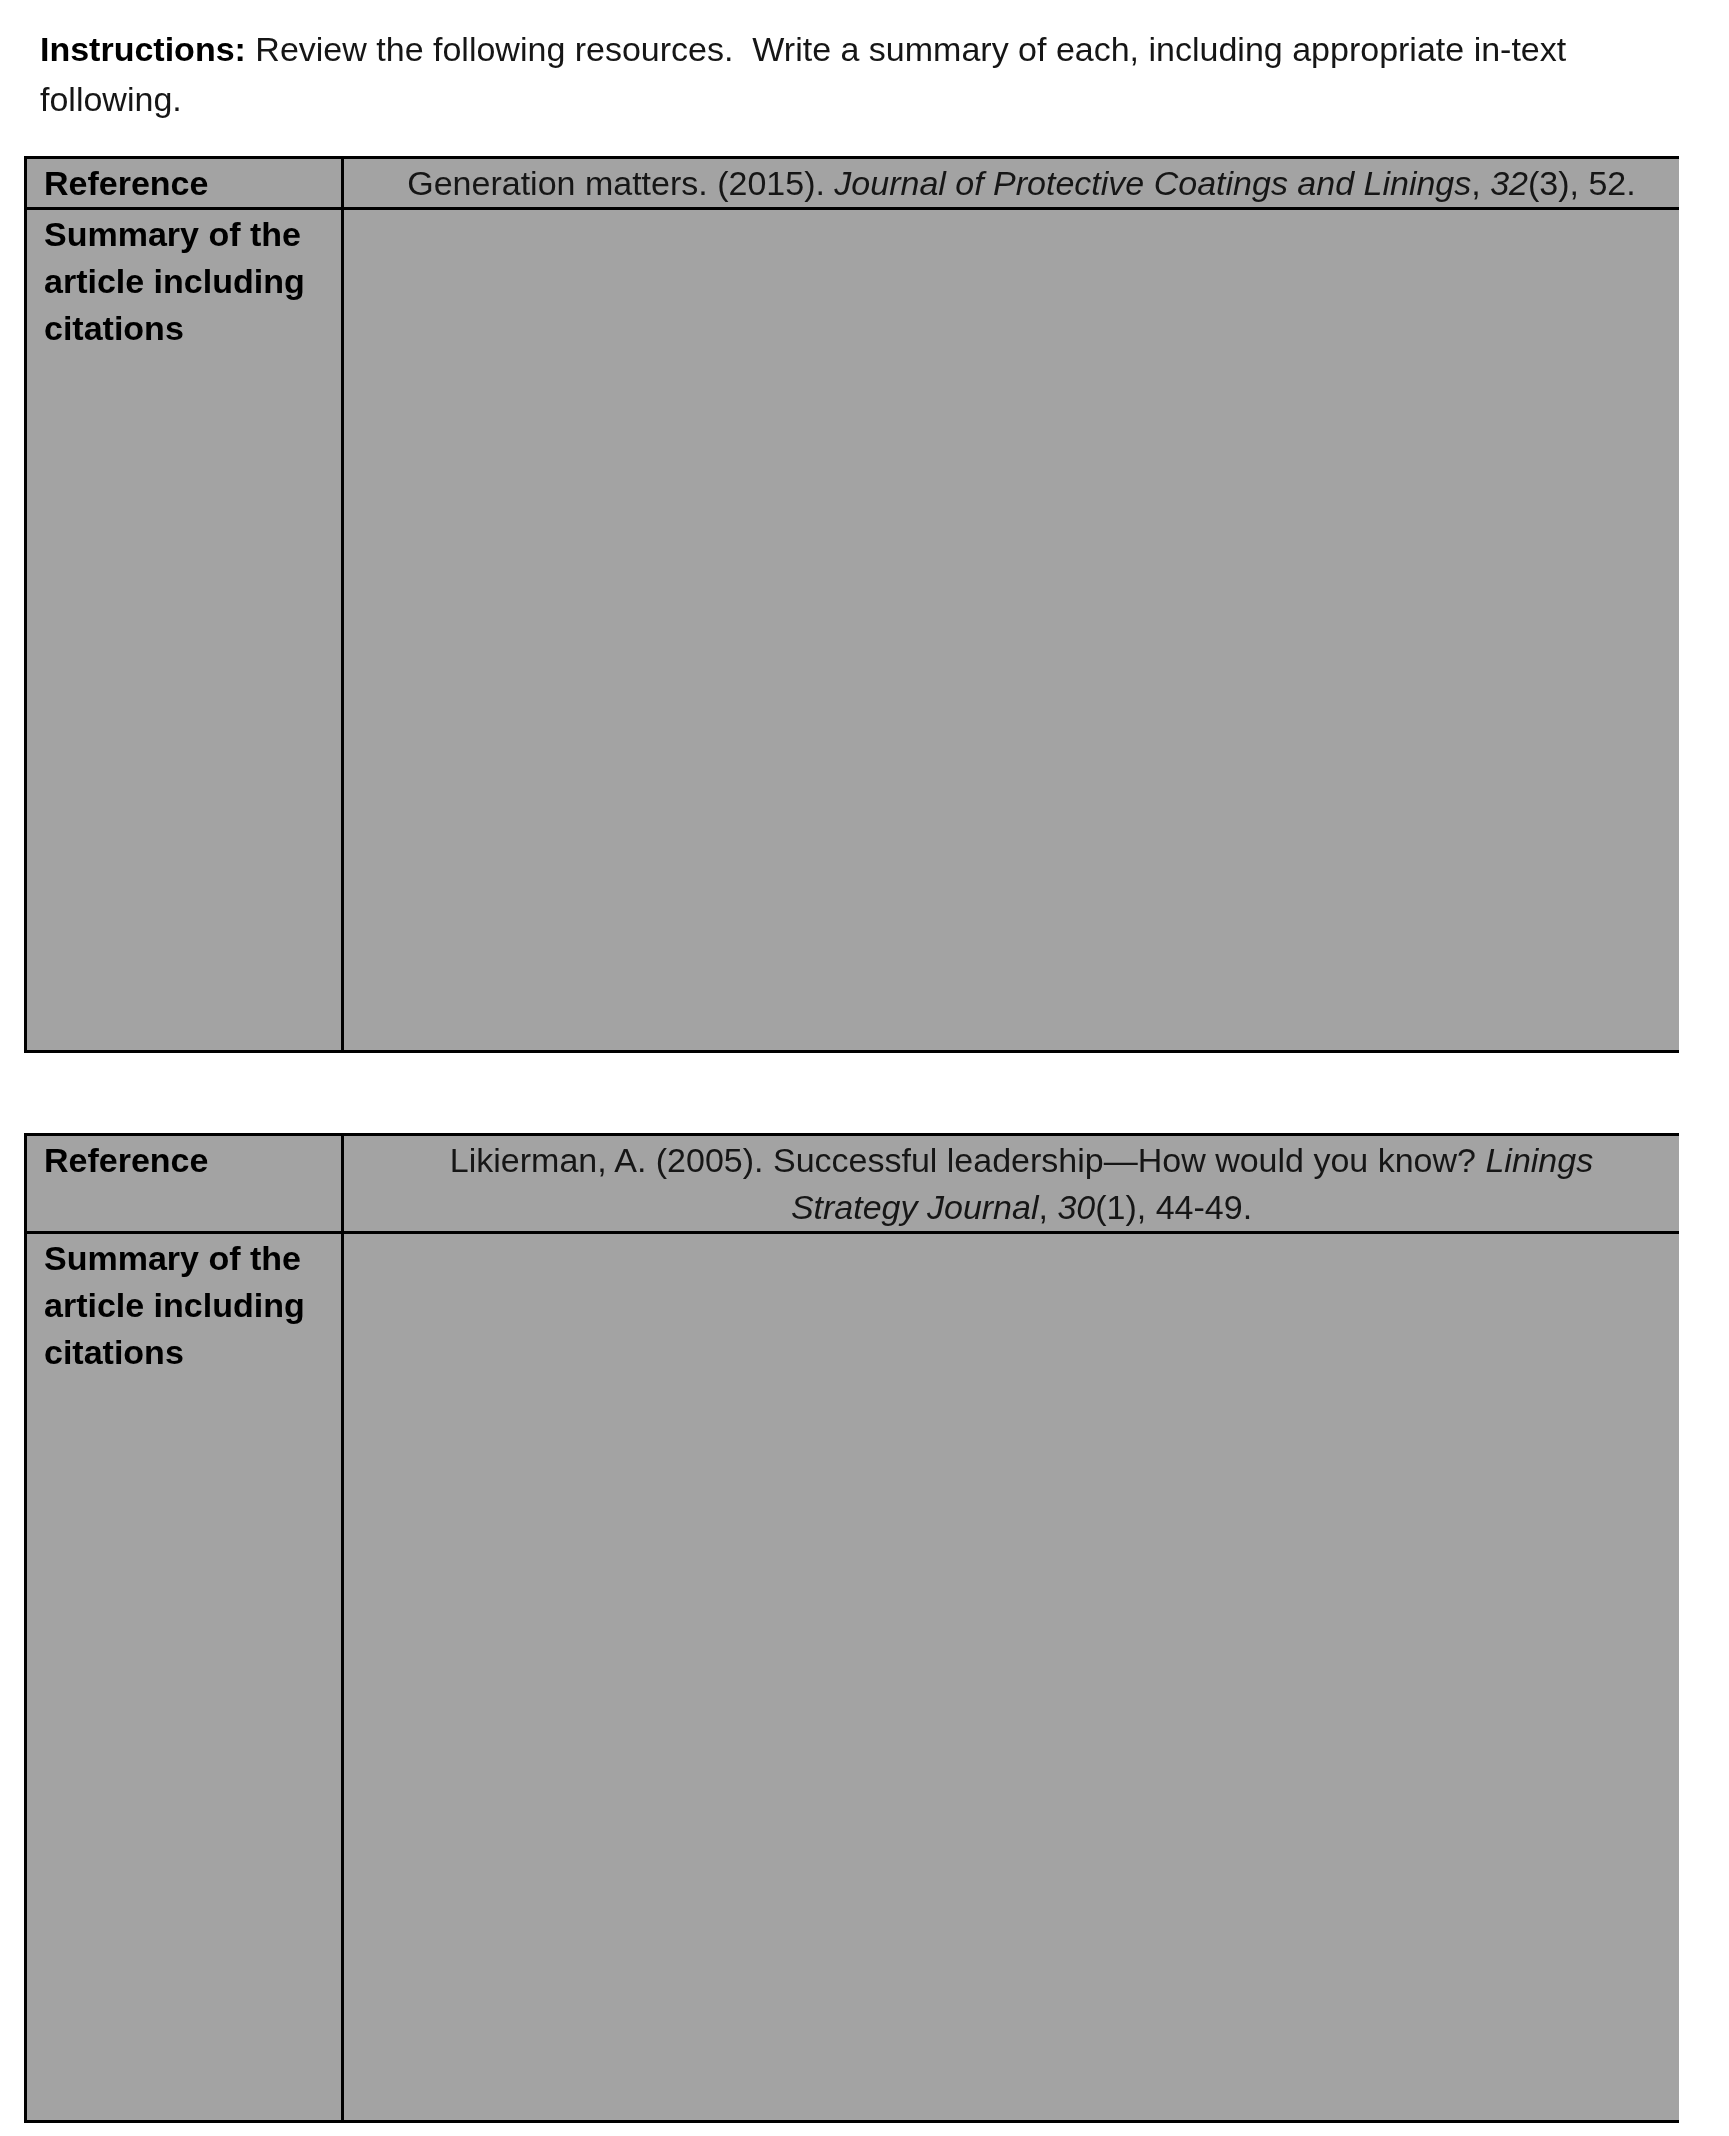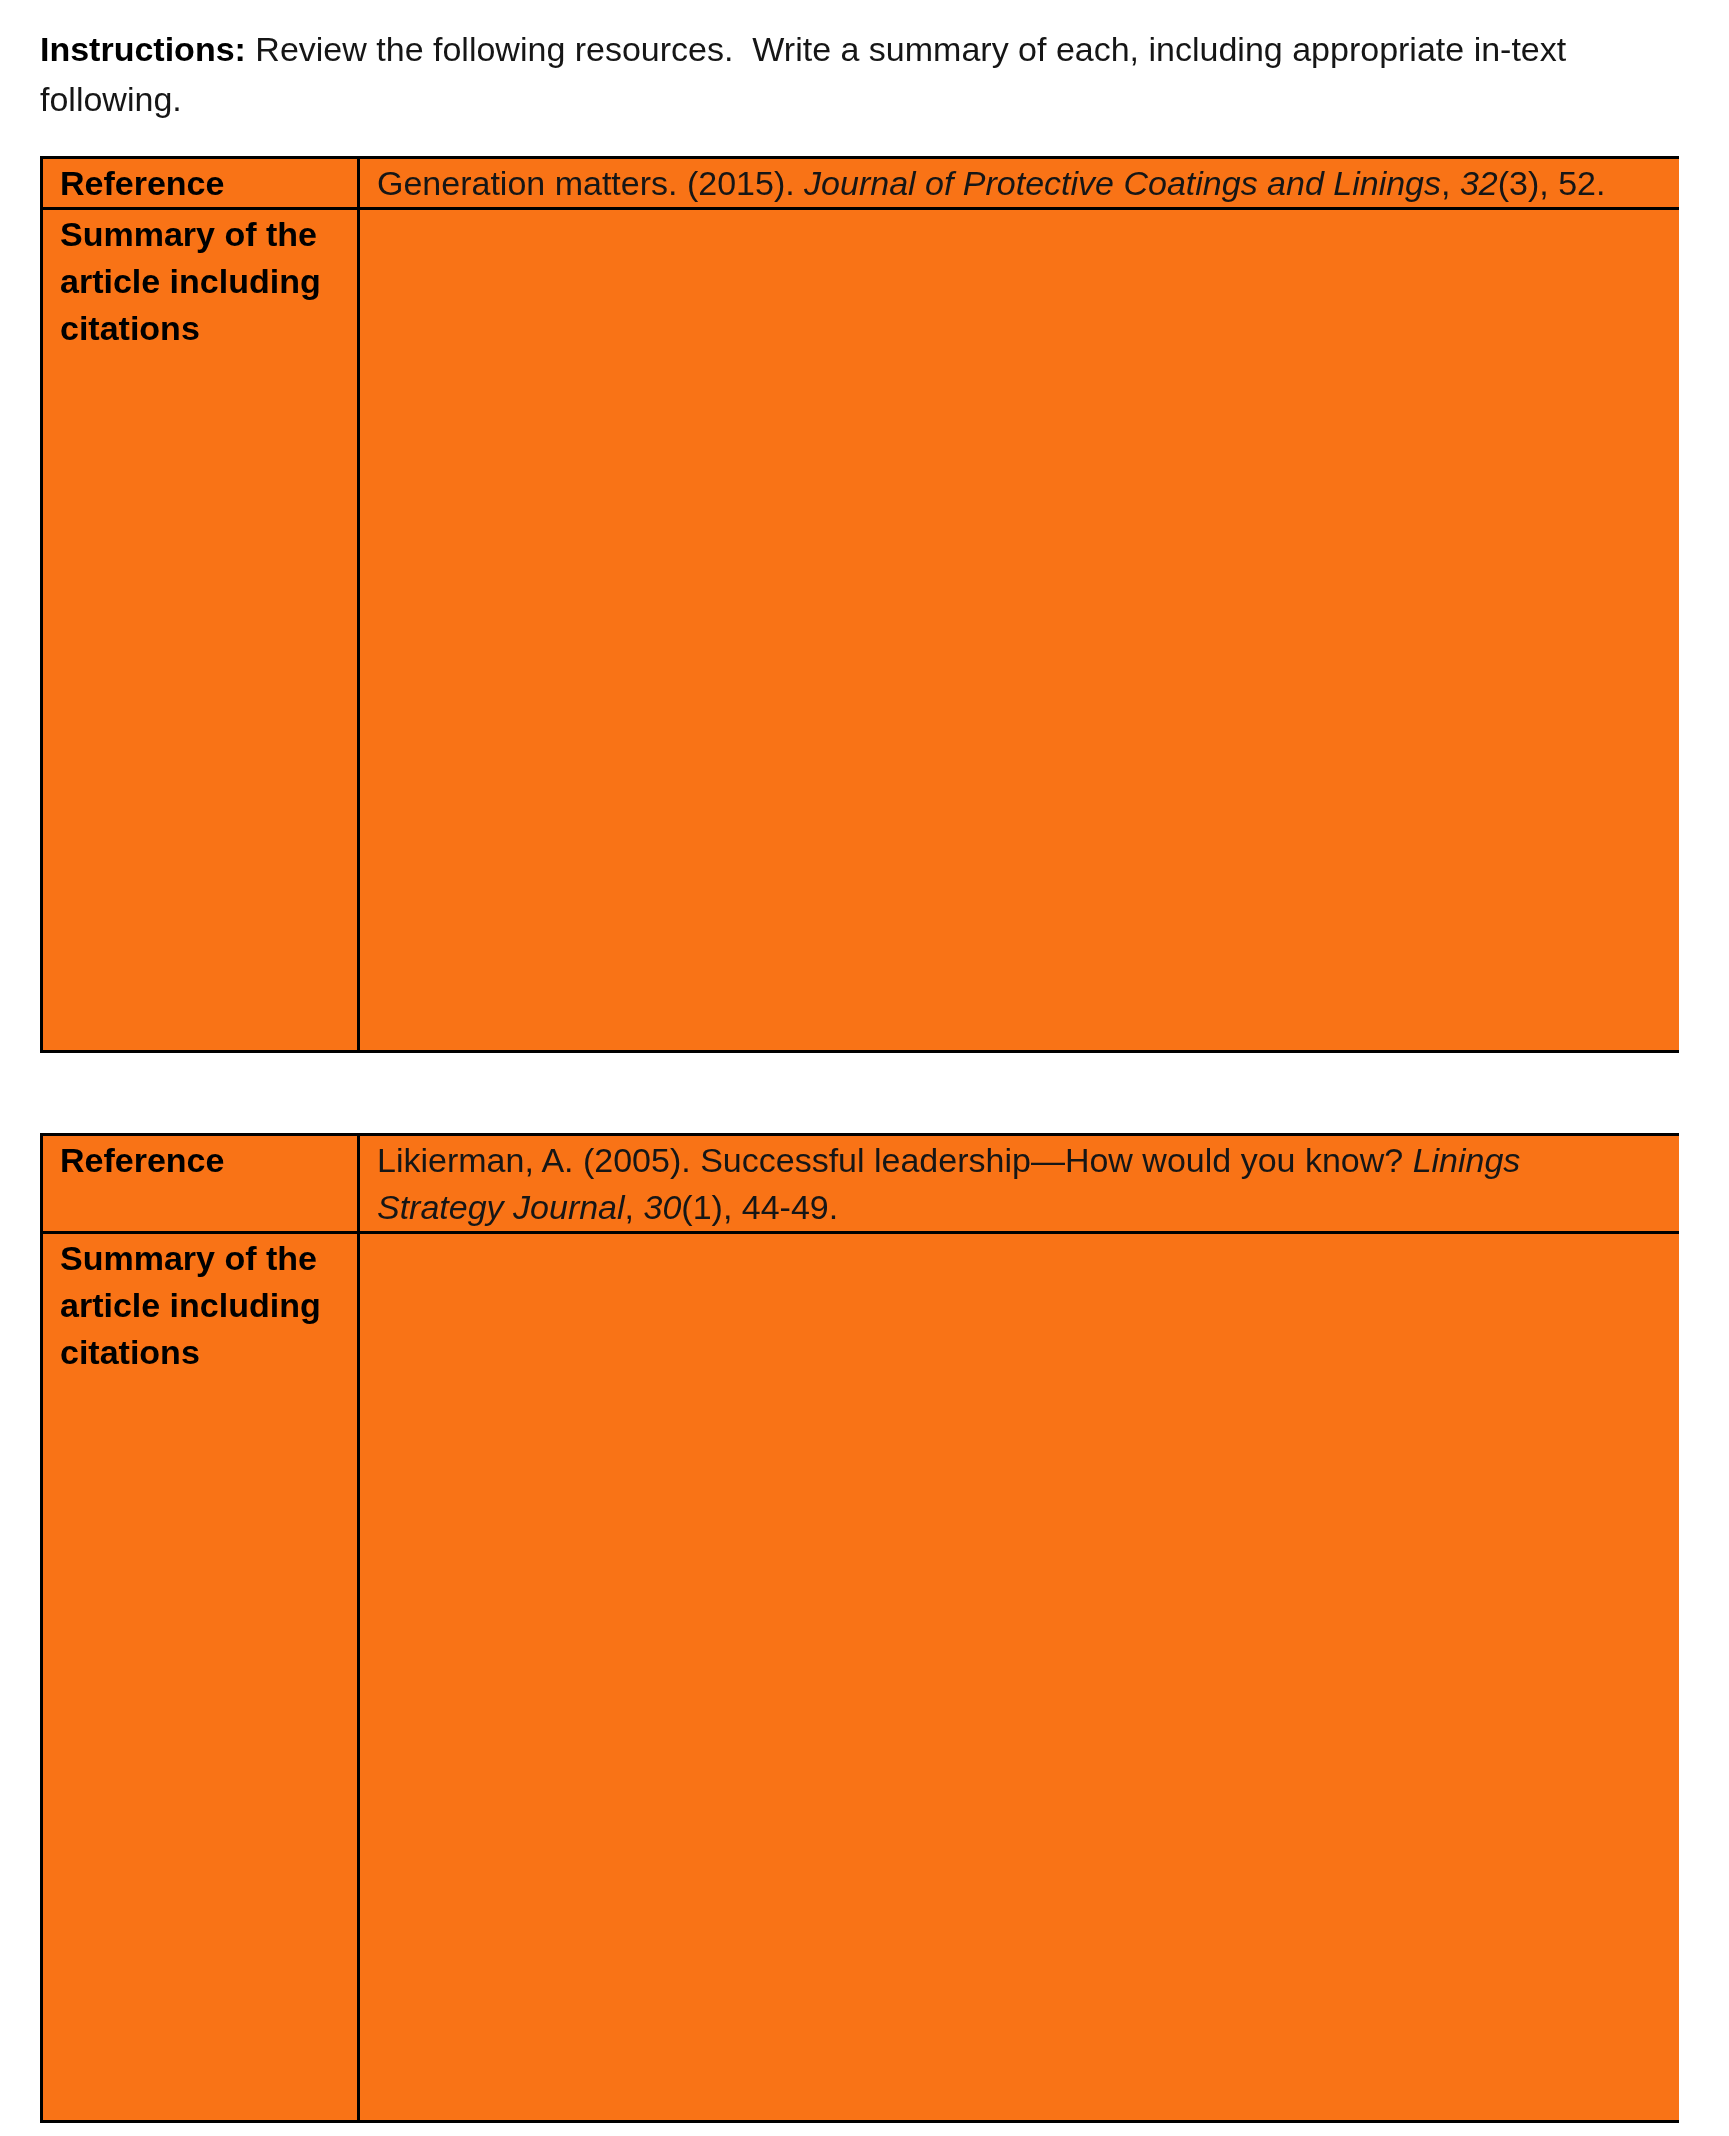--- a/index.html
+++ b/index.html
@@ -24,41 +24,41 @@
     width: 1648px;
     margin: 0;
     font-size: 34px;
     line-height: 50px;
   }
   .instructions .line { display: block; white-space: pre-wrap; }
   .instructions strong { font-weight: bold; color: #000000; }
 
   table.ref-table {
     position: absolute;
-    left: 40px;
+    left: 24px;
     width: 1676px;
     border-collapse: collapse;
     table-layout: fixed;
-    background: #f97316;
+    background: #a3a3a3;
   }
   .table-1 { top: 156px;  height: 897px; }
   .table-2 { top: 1133px; height: 990px; }
   .table-1 .row-ref { height: 50px; }
   .table-2 .row-ref { height: 96px; }
 
   td {
     border: 3.4px solid #000000;
     vertical-align: top;
     padding: 0.8px 17px 0 17px;
     font-size: 34px;
     line-height: 47px;
     overflow: hidden;
   }
   .label-cell { font-weight: bold; color: #000000; }
-  .cite-line { display: block; white-space: pre-wrap; }
+  .cite-line { display: block; white-space: pre-wrap; text-align: center; }
   .it { font-style: italic; }
 </style>
 </head>
 <body>
 
 <div class="page">
 
   <p class="instructions">
     <span class="line"><strong>Instructions:</strong><span style="white-space:pre-wrap;"> Review the following resources.  Write a summary of each, including appropriate in-text</span></span>
     <span class="line">following.</span>

